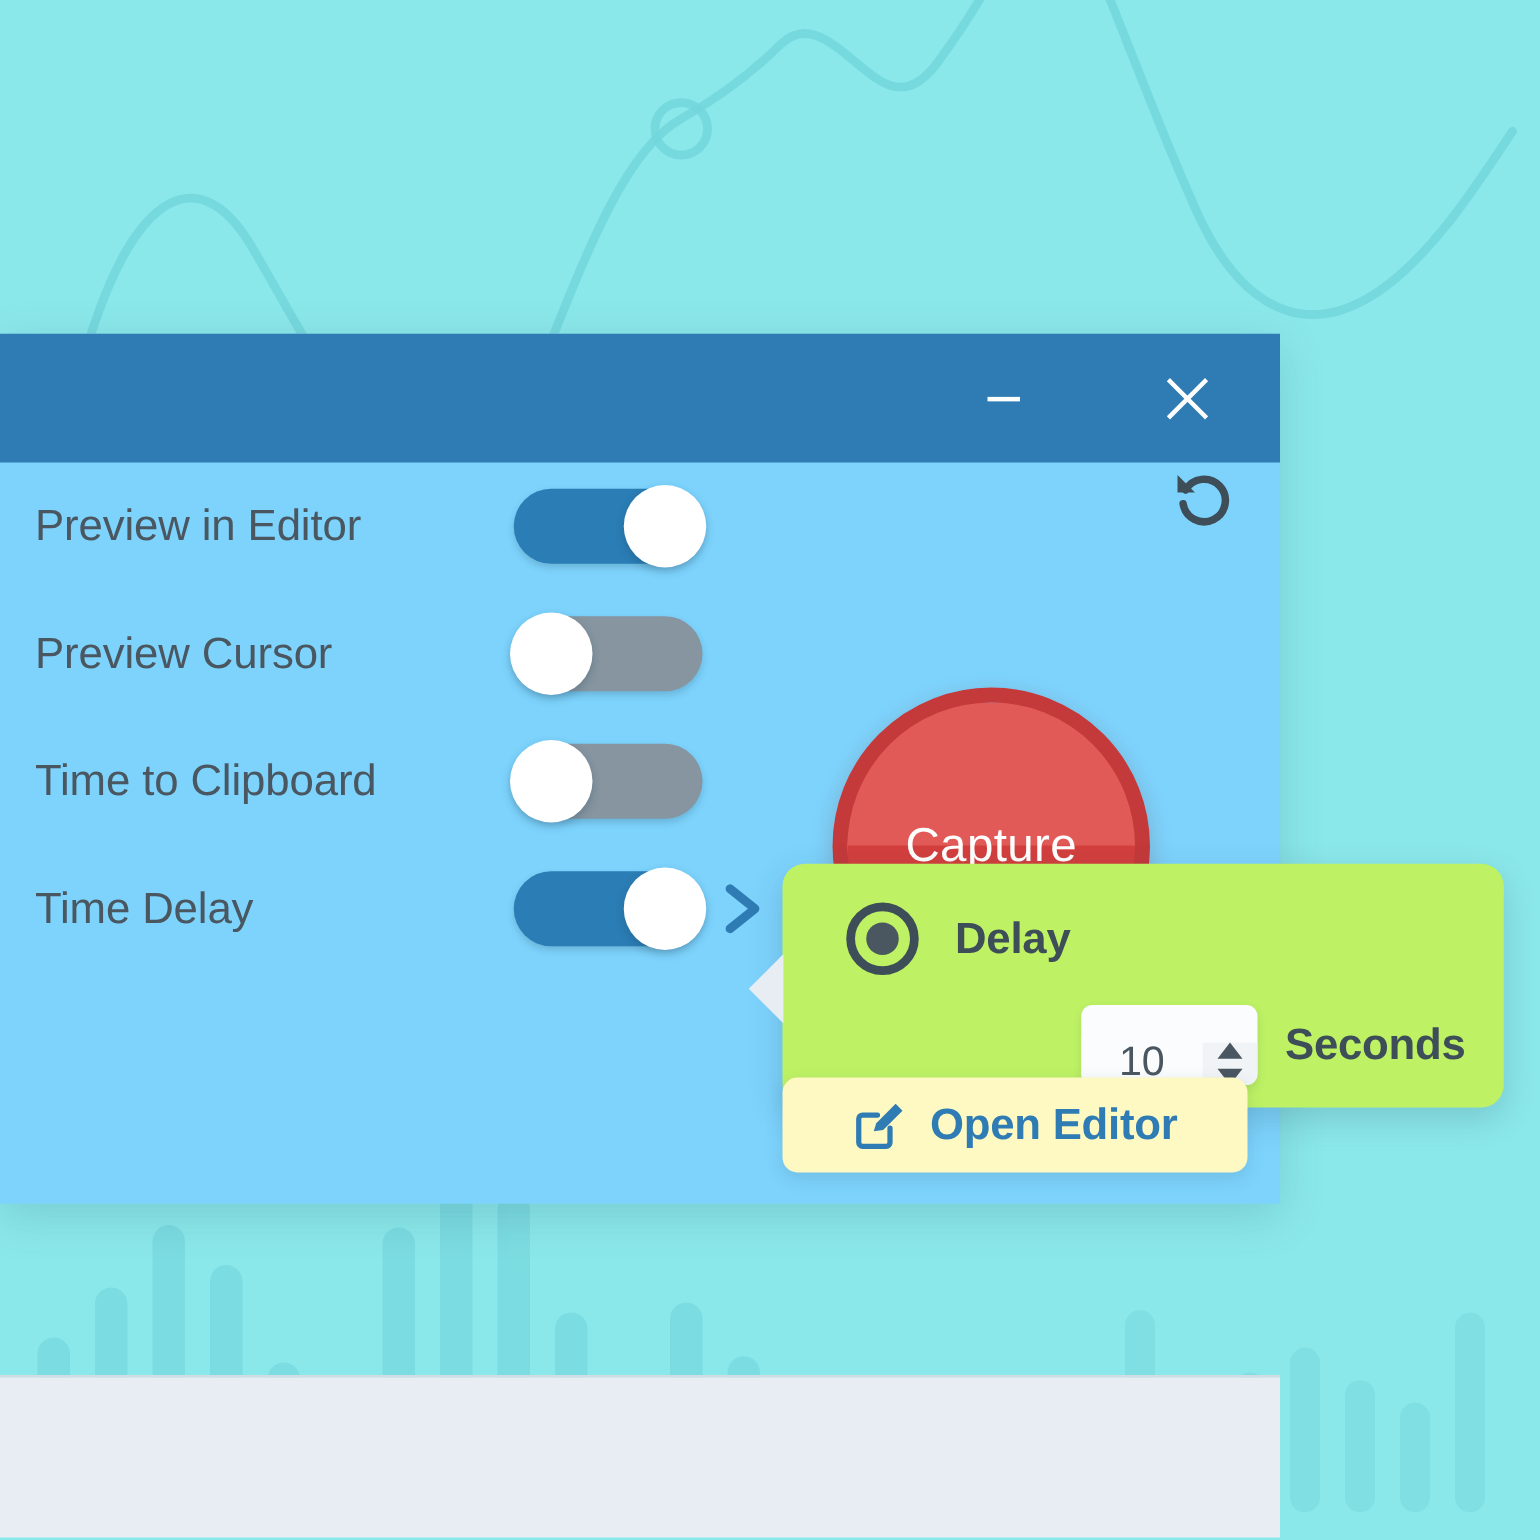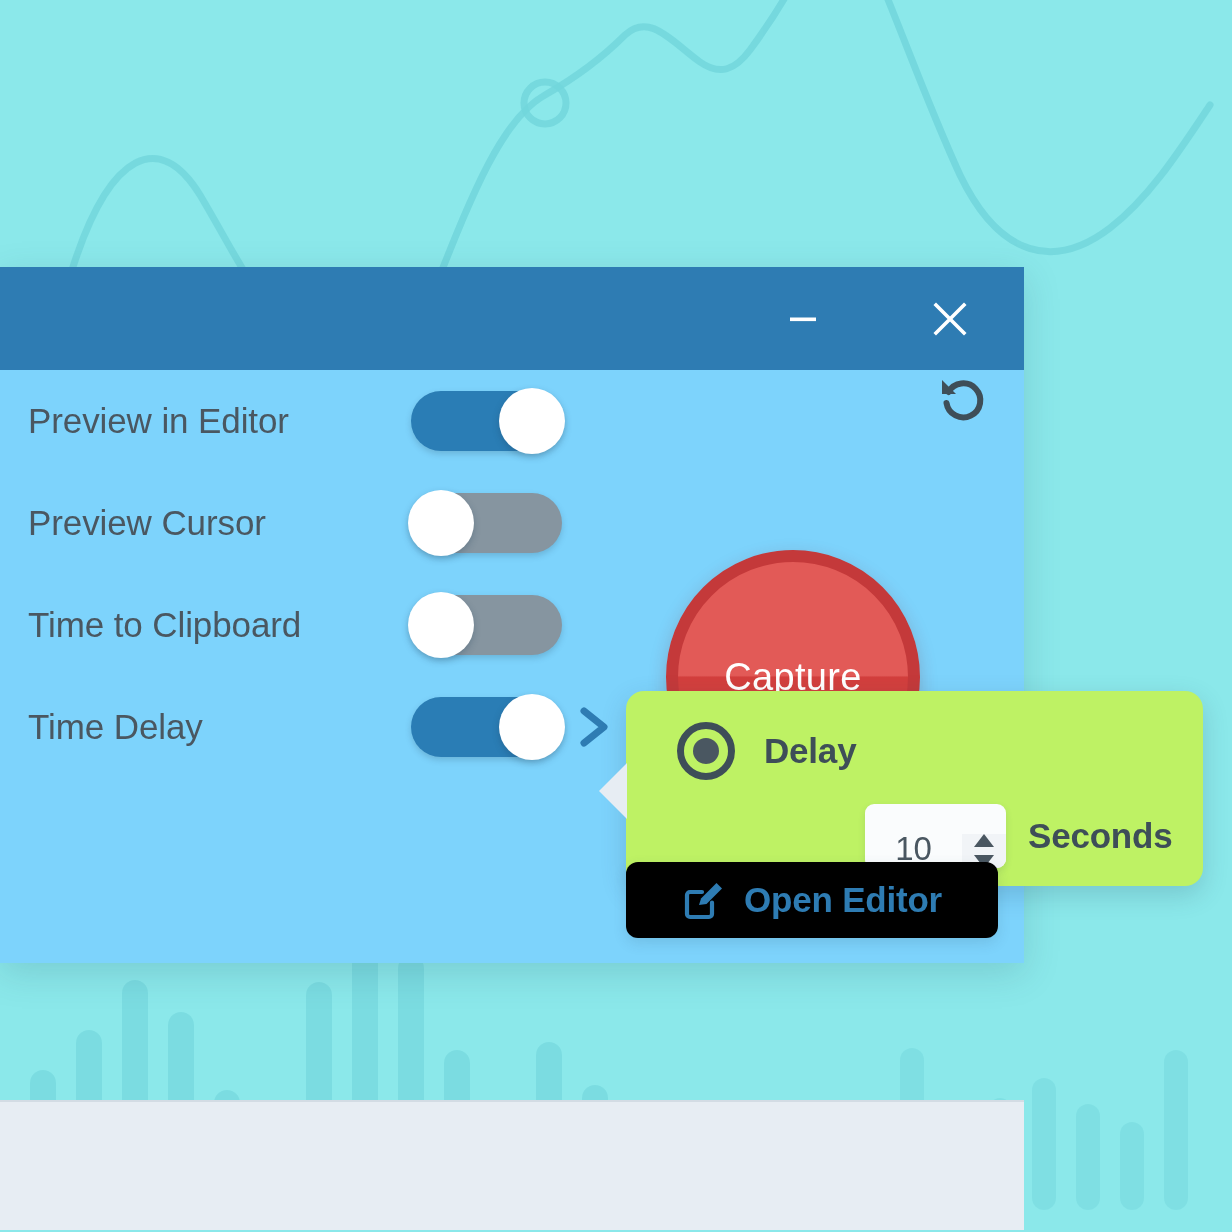--- a/index.html
+++ b/index.html
@@ -296,21 +296,21 @@
     letter-spacing: -0.2px;
   }
 
   
   .open-editor-btn {
     position: absolute;
     left: 626px;
     top: 862px;
     width: 372px;
     height: 76px;
-    background: #000000;
+    background: #fef9c3;
     border-radius: 12px;
     display: flex;
     align-items: center;
     justify-content: center;
     gap: 18px;
     box-shadow: 0 5px 14px rgba(40, 70, 95, 0.14);
     cursor: pointer;
   }
   .open-editor-btn .oe-label {
     font-size: 35px;

